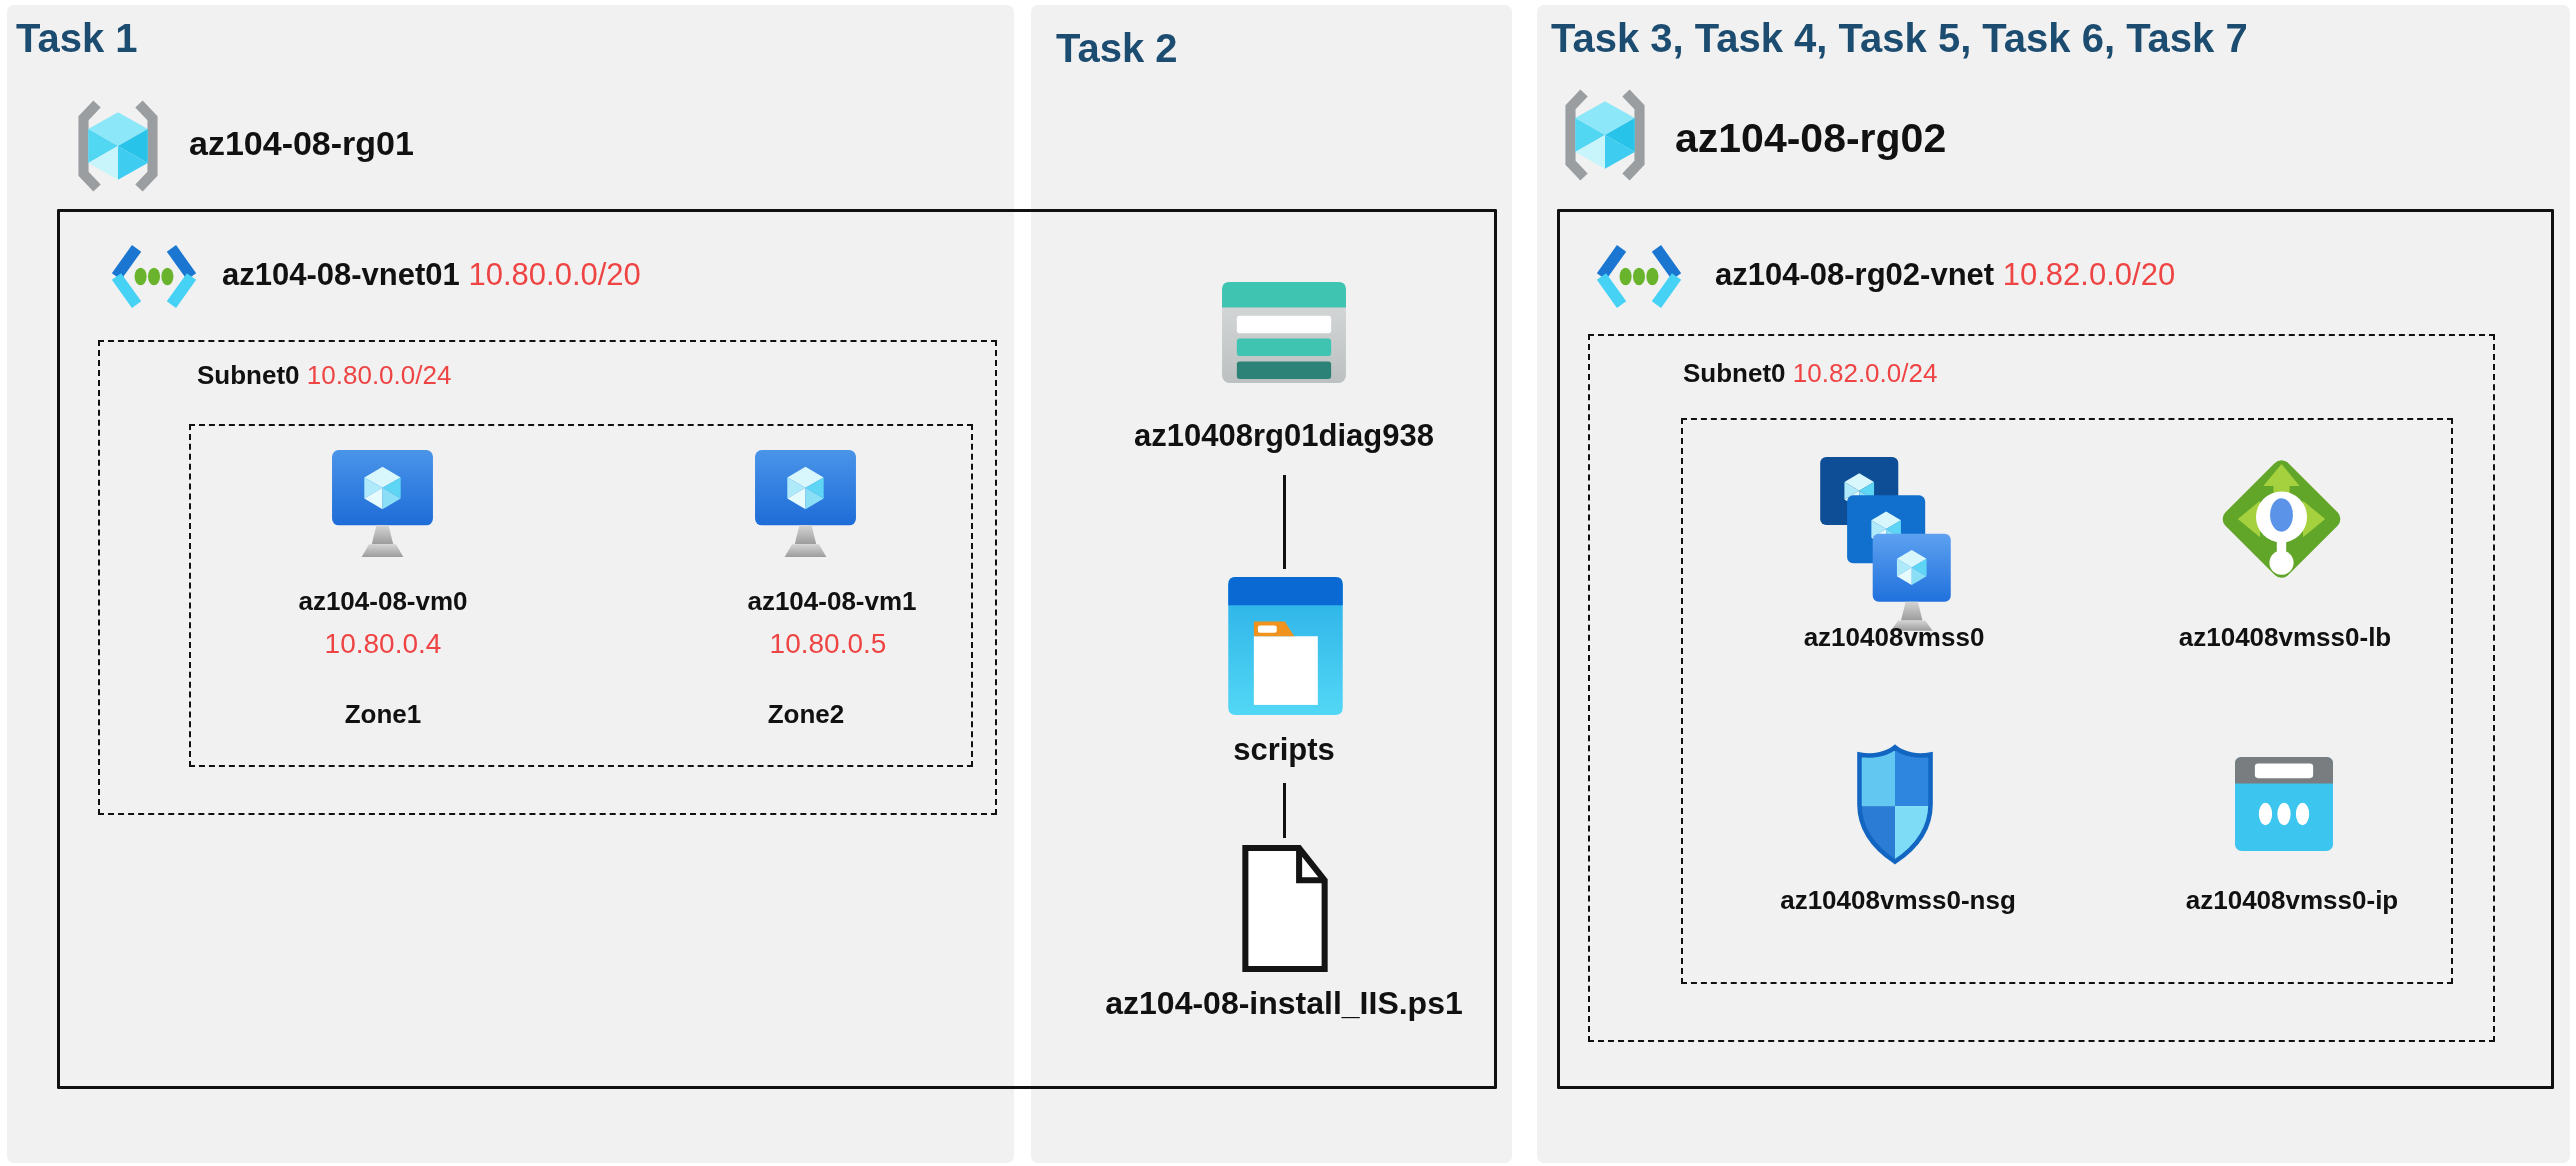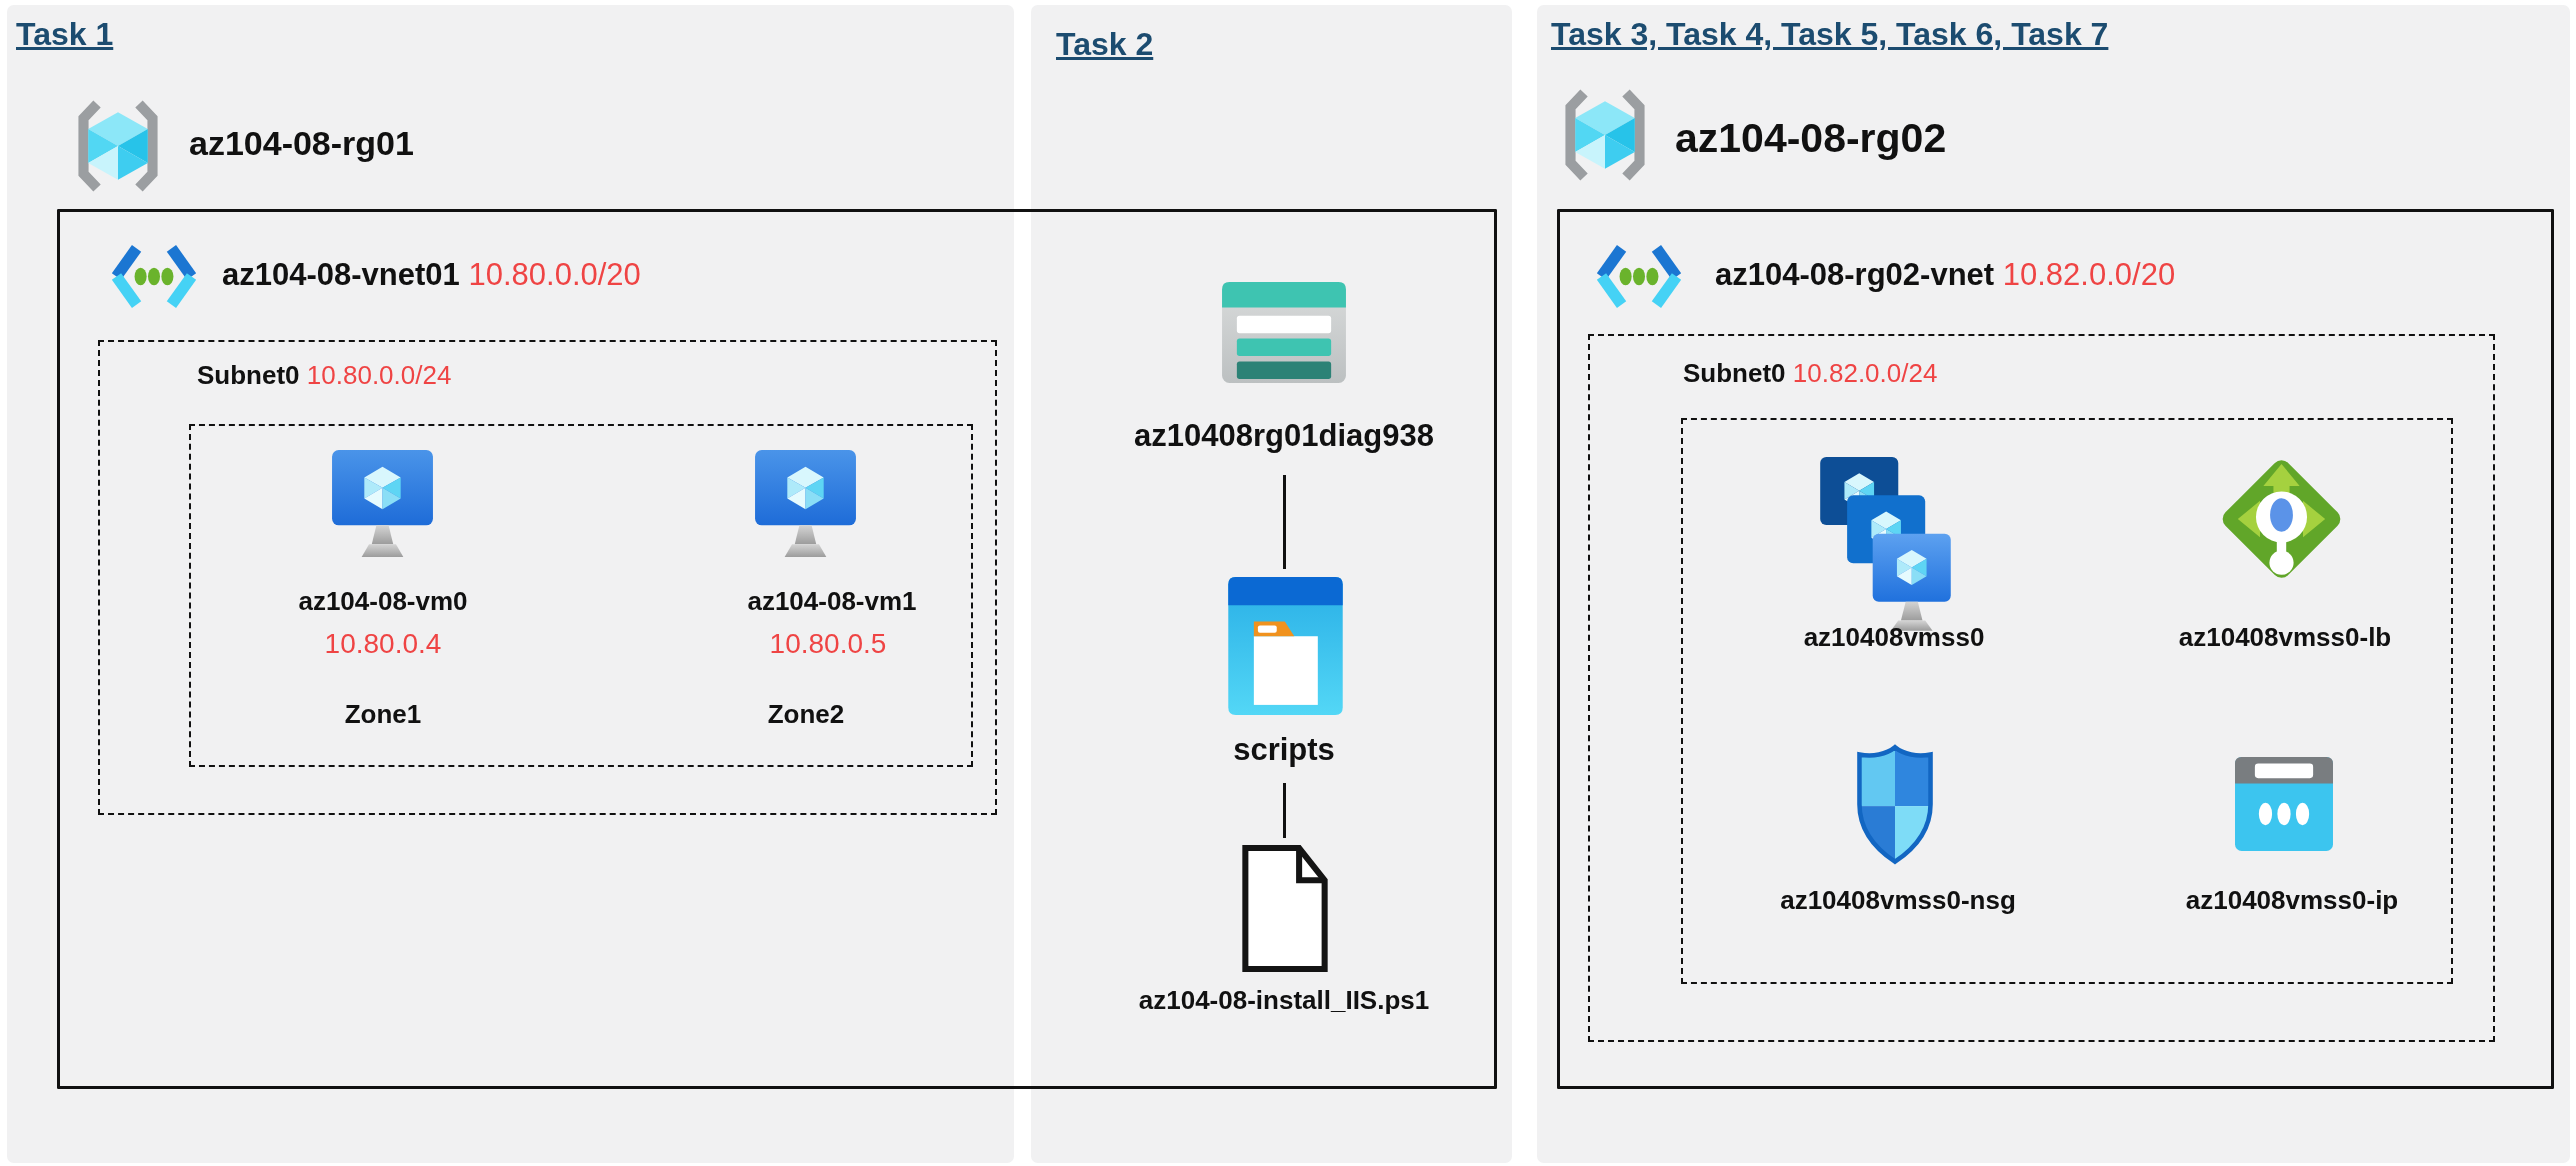--- a/index.html
+++ b/index.html
@@ -3,21 +3,21 @@
 <meta charset="utf-8">
 <style>
   html,body{margin:0;padding:0;}
   body{
     width:2576px;height:1166px;background:#ffffff;
     font-family:"Liberation Sans", sans-serif;
     position:relative;overflow:hidden;color:#111;
   }
   .abs{position:absolute;}
   .panel{position:absolute;background:#f1f1f2;border-radius:6.7px;}
-  .hdr{position:absolute;font-weight:700;font-size:32px;color:#1c4c70;white-space:nowrap;text-decoration:underline;}
+  .hdr{position:absolute;font-weight:700;font-size:40px;color:#1c4c70;white-space:nowrap;}
   .box{position:absolute;border:3.4px solid #111;border-radius:1.3px;}
   .dashedbox{position:absolute;border:2.7px dashed #111;}
   .lbl{position:absolute;white-space:nowrap;font-size:26px;line-height:1.1;}
   .b{font-weight:700;}
   .r{font-weight:400;color:#ef4444;}
   .cx{transform:translateX(-50%);}
   .vline{position:absolute;width:2.7px;background:#111;}
   svg{display:block;}
 </style>
 </head>
@@ -163,21 +163,21 @@
 <div class="lbl b cx" style="left:1284px;top:733px;font-size:31px;">scripts</div>
 
 <div class="vline" style="left:1283px;top:783px;height:55px;"></div>
 
 <div class="abs" style="left:1241px;top:844px;">
   <svg width="88" height="129" viewBox="0 0 130 192">
     <path d="M6,6 L86,6 L124,54 L124,186 L6,186 Z" fill="#ffffff" stroke="#141414" stroke-width="9" stroke-linejoin="miter"></path>
     <path d="M86,6 L86,54 L124,54" fill="none" stroke="#141414" stroke-width="9"></path>
   </svg>
 </div>
-<div class="lbl b cx" style="left:1284px;top:986px;font-size:26px;">az104-08-install_IIS.ps1</div>
+<div class="lbl b cx" style="left:1284px;top:986px;font-size:32px;">az104-08-install_IIS.ps1</div>
 
 <div class="abs" style="left:1561px;top:89px;">
   <svg width="88" height="92" viewBox="0 0 130 136">
     <polyline points="34,6 14,27 14,109 34,130" fill="none" stroke="#9b9ea1" stroke-width="15"></polyline>
     <polyline points="96,6 116,27 116,109 96,130" fill="none" stroke="#9b9ea1" stroke-width="15"></polyline>
     <polygon points="65,18 109,43 65,68 21,43" fill="#8ce7f8"></polygon>
     <polygon points="21,43 65,68 21,93" fill="#52d7f3"></polygon>
     <polygon points="109,43 65,68 109,93" fill="#27c3e9"></polygon>
     <polygon points="21,93 65,68 65,118" fill="#c8f4fc"></polygon>
     <polygon points="65,68 109,93 65,118" fill="#3ecdf0"></polygon>

